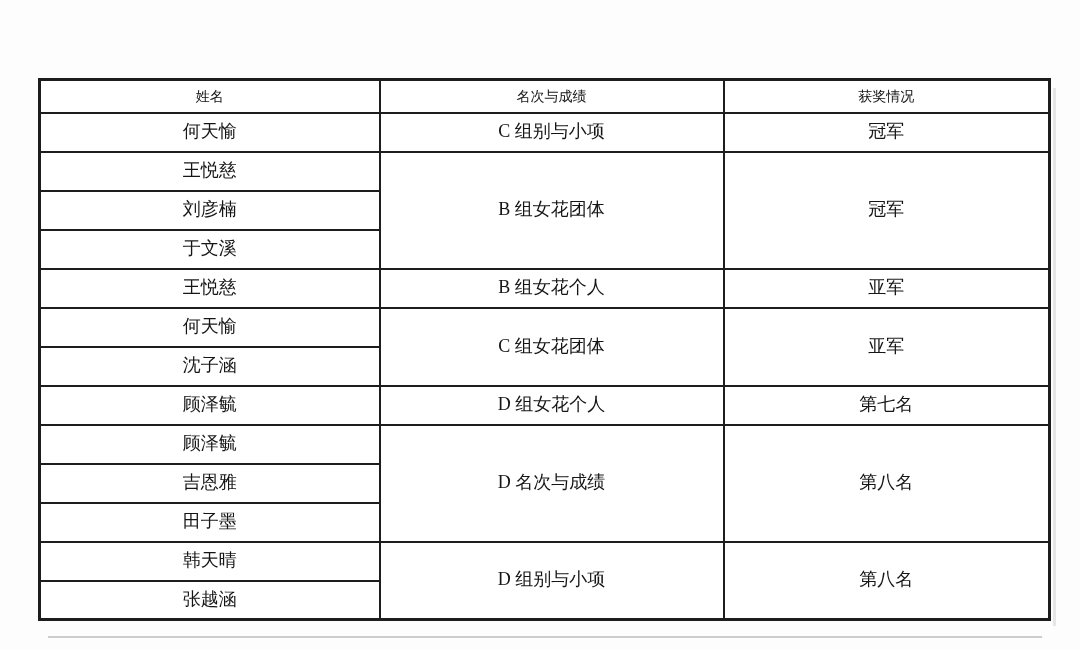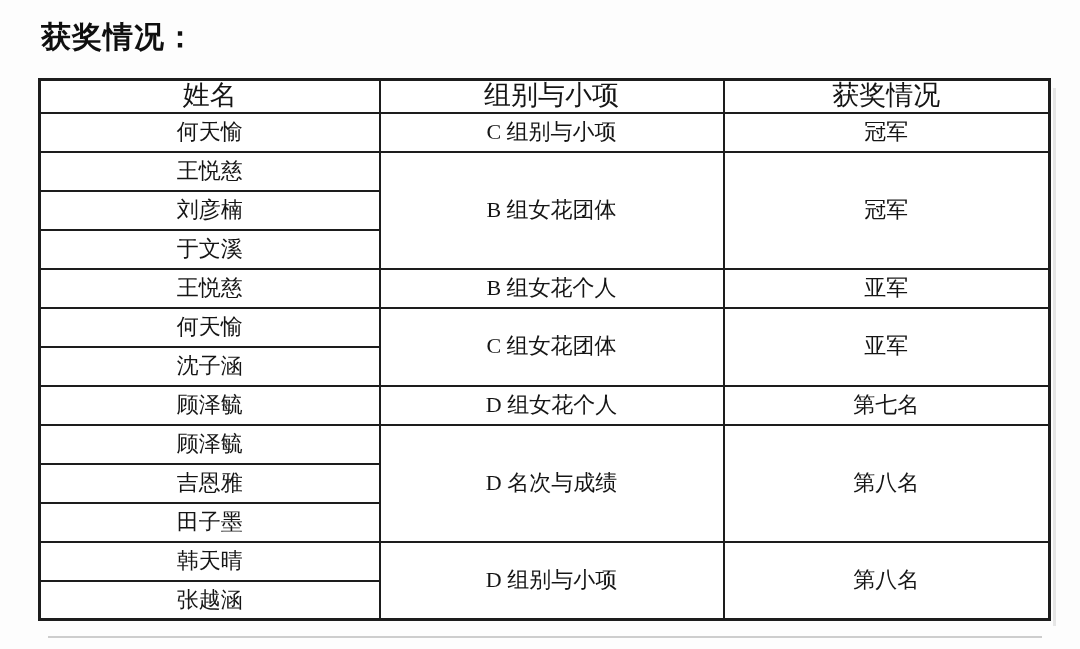--- a/index.html
+++ b/index.html
@@ -27,29 +27,29 @@
     border-collapse:collapse;
     table-layout:fixed;
     background:#ffffff;
     border:3px solid #1d1d1d;
   }
   .awards th,.awards td{
     border:2px solid #1d1d1d;
     text-align:center;
     vertical-align:middle;
     font-weight:400;
-    font-size:22px;
+    font-size:18px;
     line-height:1.1;
     padding:0;
     color:#151515;
     overflow:hidden;
     white-space:nowrap;
   }
   .awards tr.hdr{height:33px;}
-  .awards tr.hdr th{font-size:27px;}
+  .awards tr.hdr th{font-size:14px;}
   .awards tr.row{height:39px;}
   .col-name{width:340px;}
   .col-event{width:344px;}
   .col-result{width:326px;}
   
   .shadow-bottom{
     position:absolute;
     left:48px;top:636px;
     width:994px;height:2px;
     background:#cdcdcd;
@@ -59,32 +59,31 @@
     left:1053px;top:88px;
     width:3px;height:538px;
     background:#e6e6e6;
   }
 </style>
 </head>
 <body>
 
 <div class="page">
 
-  <div class="doc-title">获奖情况：</div>
 
   <table class="awards">
     <colgroup>
       <col class="col-name">
         <col class="col-event">
         <col class="col-result">
     </colgroup>
     <tbody>
       <tr class="hdr">
         <th>姓名</th>
-        <th>组别与小项</th>
+        <th>名次与成绩</th>
         <th>获奖情况</th>
       </tr>
 
       <tr class="row">
         <td>何天愉</td>
         <td>C 组别与小项</td>
         <td>冠军</td>
       </tr>
 
       <tr class="row">

